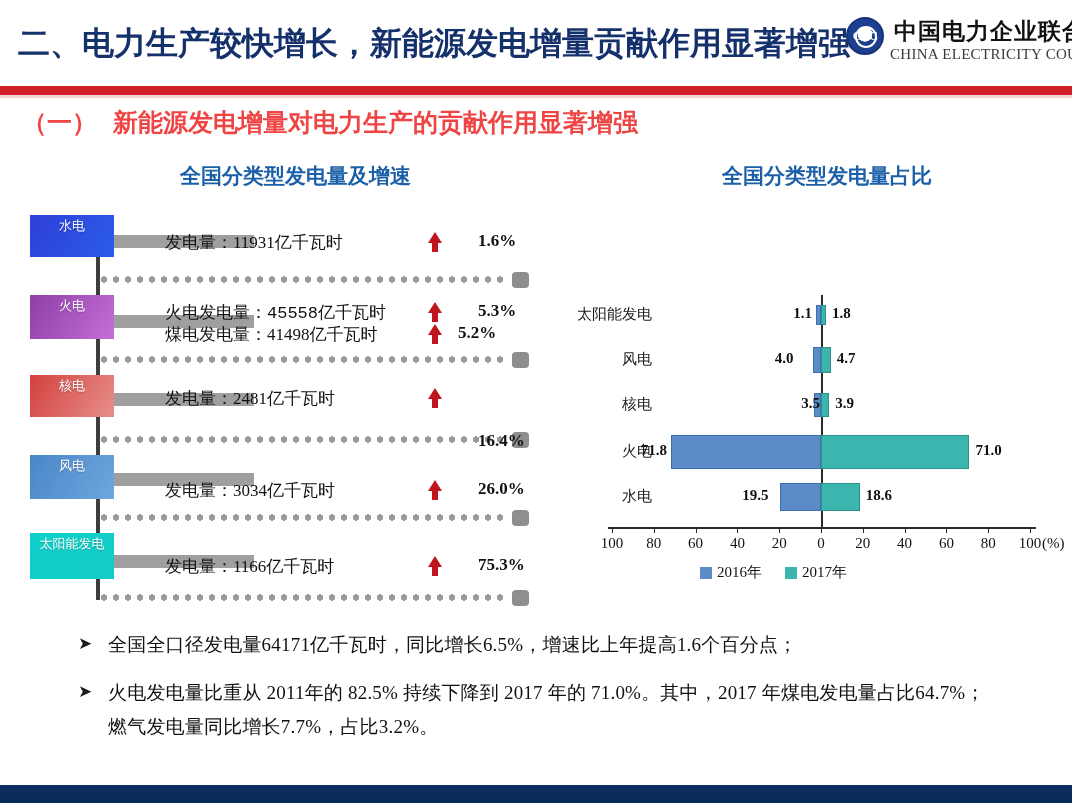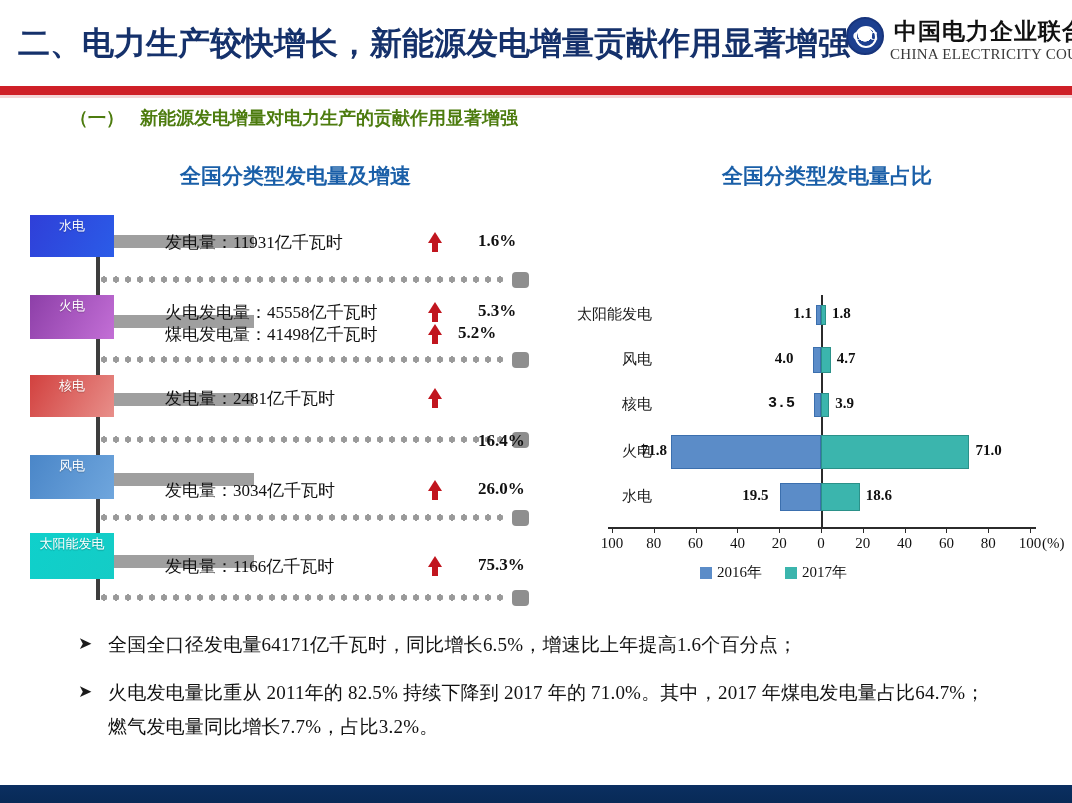--- a/index.html
+++ b/index.html
@@ -50,23 +50,22 @@
     position:absolute;left:44px;top:32px;
     font-family:"Liberation Serif",serif;font-size:15px;color:#3a3a3a;
     white-space:nowrap;letter-spacing:0.3px;
   }
   .red-rule{position:absolute;left:0;top:86px;width:1072px;height:9px;background:#cf2027;}
   .red-rule-shadow{position:absolute;left:0;top:95px;width:1072px;height:3px;background:#f4d5d6;}
 
   
   .subtitle{
     position:absolute;left:22px;top:106px;
-    font-family:"Liberation Sans",sans-serif;font-weight:bold;font-size:18px;color:#4d7c0f;
+    font-family:"Liberation Sans",sans-serif;font-weight:bold;font-size:25px;color:#ef4444;
     white-space:nowrap;
-    margin-left:48px;
   }
   .subtitle .paren{margin-right:16px;}
 
   
   .chart-title{
     position:absolute;
     font-family:"Liberation Sans",sans-serif;font-weight:bold;font-size:21px;
     color:#1a5fa8;white-space:nowrap;
   }
   #title-left{left:180px;top:162px;}
@@ -203,21 +202,21 @@
             <div class="head"></div>
             <div class="stem"></div>
           </div>
           <div class="pct" style="left: 478px; top: 36px;">1.6%</div>
         </div>
         <div class="row">
           <div class="greybar" style="top: 120px; width: 190px;"></div>
           <div class="tag" style="top: 100px; height: 44px; width: 84px; background: linear-gradient(120deg, rgb(141, 63, 168) 0%, rgb(195, 111, 214) 100%);"><span>火电</span></div>
           <div class="dots" style="top: 160px;"></div>
           <div class="dot-end" style="top: 157px; left: 512px;"></div>
-          <div class="metric" style="left: 165px; top: 106px;">火电发电量：45558亿千瓦时</div>
+          <div class="metric" style="left: 165px; top: 106px; font-family: Liberation Mono, monospace;">火电发电量：45558亿千瓦时</div>
           <div class="arrow-up" style="left: 428px; top: 107px;">
             <div class="head"></div>
             <div class="stem"></div>
           </div>
           <div class="pct" style="left: 478px; top: 106px;">5.3%</div>
           <div class="metric" style="left: 165px; top: 128px;">煤电发电量：41498亿千瓦时</div>
           <div class="arrow-up" style="left: 428px; top: 129px;">
             <div class="head"></div>
             <div class="stem"></div>
           </div>
@@ -270,21 +269,21 @@
         <div class="cat-label" style="top: 247px;">火电</div>
         <div class="cat-label" style="top: 292px;">水电</div>
       </div>
     <div class="plot">
       <div class="zeroline" style="left:213px;"></div>
     <div class="bar bar-2016" style="top: 10px; height: 20px; width: 5px; left: 208px;"></div>
         <div class="bar-val" style="top: 10px; left: 170px; width: 34px; text-align: right;">1.1</div>
         <div class="bar bar-2016" style="top: 52px; height: 26px; width: 8.36px; left: 204.64px;"></div>
         <div class="bar-val" style="top: 55px; left: 166.64px; width: 34px; text-align: left;">4.0</div>
         <div class="bar bar-2016" style="top: 98px; height: 24px; width: 7.315px; left: 205.685px;"></div>
-        <div class="bar-val" style="top: 100px; left: 153px; width: 34px; text-align: right; font-family: Liberation Mono, monospace;">3.5</div>
+        <div class="bar-val" style="top: 100px; left: 178px; width: 34px; text-align: right;">3.5</div>
         <div class="bar bar-2016" style="top: 140px; height: 34px; width: 150.062px; left: 62.938px;"></div>
         <div class="bar-val" style="top: 147px; left: 24.938px; width: 34px; text-align: right;">71.8</div>
         <div class="bar bar-2016" style="top: 188px; height: 28px; width: 40.755px; left: 172.245px;"></div>
         <div class="bar-val" style="top: 192px; left: 134.245px; width: 34px; text-align: left;">19.5</div>
         <div class="bar bar-2017" style="top: 10px; height: 20px; width: 5px; left: 213px;"></div>
         <div class="bar-val" style="top: 10px; left: 224px;">1.8</div>
         <div class="bar bar-2017" style="top: 52px; height: 26px; width: 9.823px; left: 213px;"></div>
         <div class="bar-val" style="top: 55px; left: 228.823px;">4.7</div>
         <div class="bar bar-2017" style="top: 98px; height: 24px; width: 8.151px; left: 213px;"></div>
         <div class="bar-val" style="top: 100px; left: 227.151px;">3.9</div>

